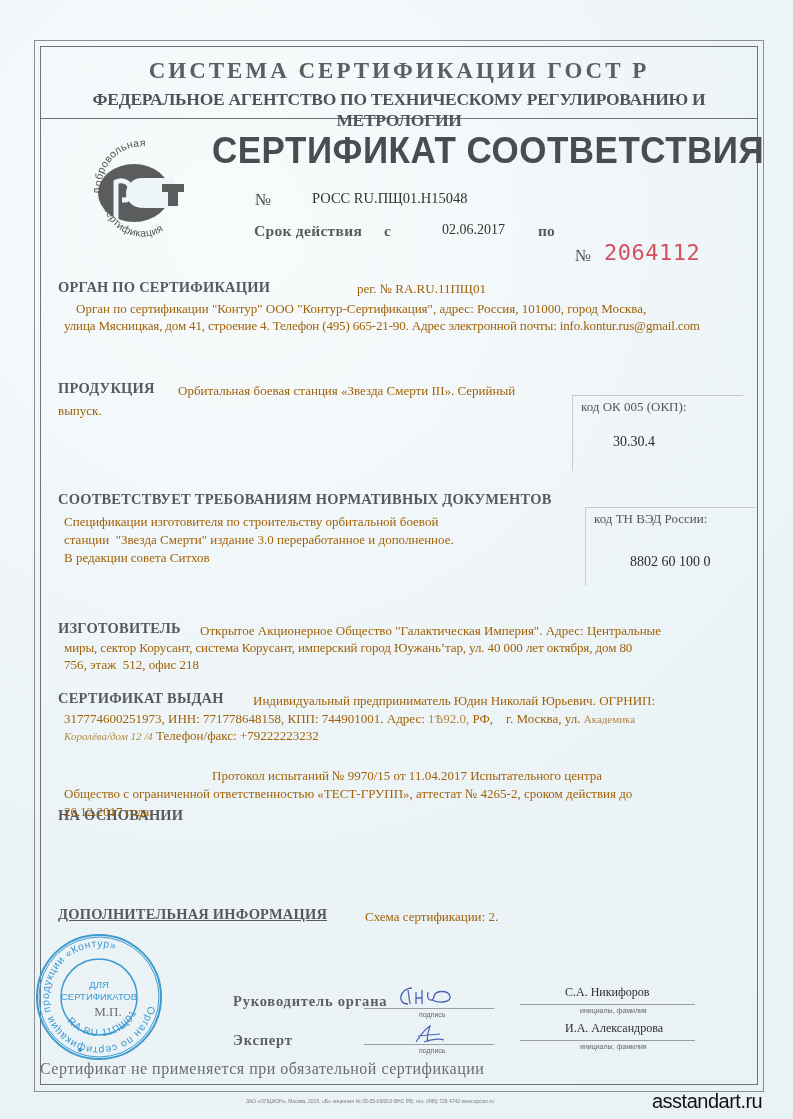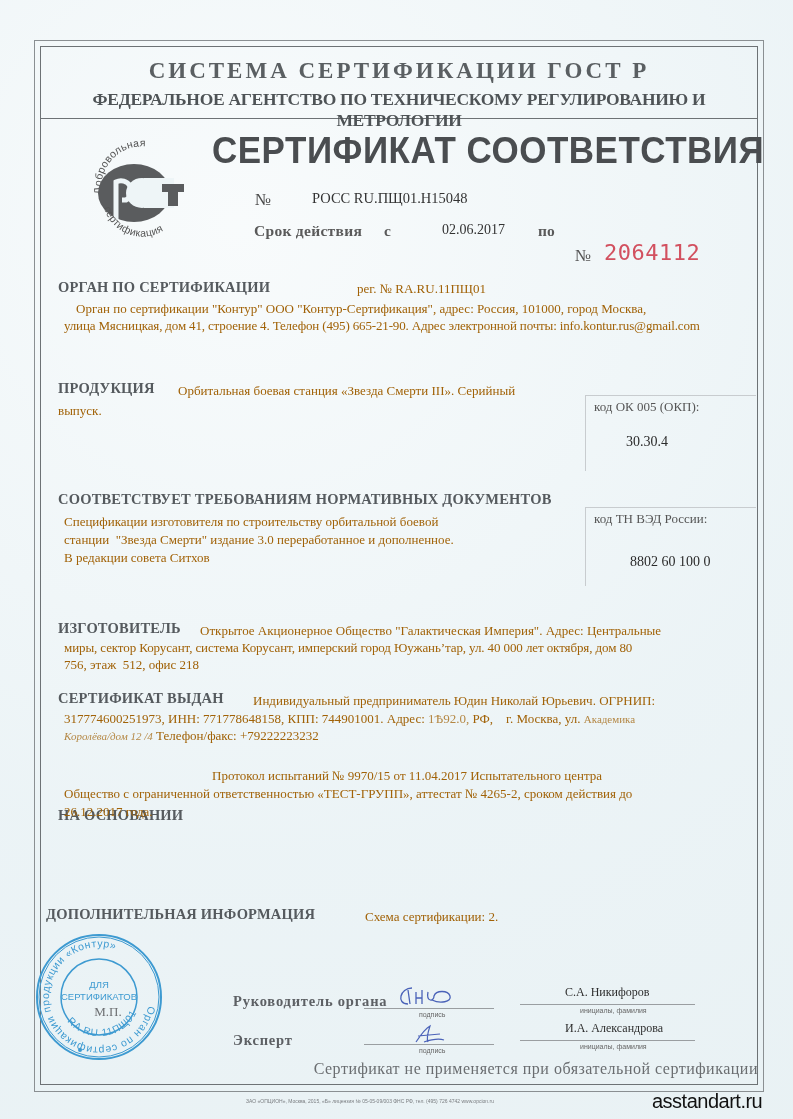--- a/index.html
+++ b/index.html
@@ -27,21 +27,21 @@
   .serial-val { left: 604px; top: 240px; font-family: "DejaVu Sans Mono", monospace; font-size: 22px; color: #d2505f; letter-spacing: 0.5px; }
   .sec-h { font-size: 14.5px; font-weight: bold; color: #555a5e; letter-spacing: 0.2px; }
   .body-t { font-size: 13px; color: #a16207; line-height: 18px; }
   .code-box { position: absolute; border-left: 1px solid #c8cccf; border-top: 1px solid #c8cccf; }
   .code-label { font-size: 13px; color: #555; }
   .code-val { font-size: 14px; color: #2b2b2b; }
   .sig-label { font-size: 14.5px; font-weight: bold; color: #5d6064; letter-spacing: 0.8px; margin-left: 33px; }
   .sig-line { position: absolute; border-top: 1px solid #9a9ea1; }
   .sig-cap { font-family: "Liberation Sans", sans-serif; font-size: 7px; color: #666; }
   .sig-name { font-size: 12px; color: #2e2e2e; }
-  .not-apply { left: 40px; top: 1060px; width: 718px; text-align: right; font-size: 16px; color: #6a6d70; letter-spacing: 0.5px; }
+  .not-apply { left: 40px; top: 1060px; width: 718px; text-align: left; font-size: 16px; color: #6a6d70; letter-spacing: 0.5px; }
   .printer { left: 170px; top: 1098px; width: 400px; text-align: center; font-family: "Liberation Sans", sans-serif; font-size: 5px; color: #7a7d80; white-space: nowrap; }
   .watermark { left: 652px; top: 1090px; font-family: "Liberation Sans", sans-serif; font-size: 20px; color: #111; letter-spacing: -0.5px; }
   .stamp { left: 34px; top: 932px; width: 130px; height: 130px; }
   .scrambled { filter: blur(0.5px); opacity: 0.75; }
 </style>
 </head>
 <body>
 
 <div class="frame-outer"></div>
 <div class="frame-inner"></div>
@@ -82,21 +82,21 @@
 <div class="abs serial-val">2064112</div>
 
 <div class="abs sec-h" style="left:58px;top:279px;">ОРГАН ПО СЕРТИФИКАЦИИ</div>
 <div class="abs body-t" style="left:357px;top:280px;">рег. № RA.RU.11ПЩ01</div>
 <div class="abs body-t" style="left:76px;top:300px;white-space:nowrap;">Орган по сертификации "Контур" ООО "Контур-Сертификация", адрес: Россия, 101000, город Москва,</div>
 <div class="abs body-t" style="left:64px;top:317px;white-space:nowrap;letter-spacing:-0.15px;">улица Мясницкая, дом 41, строение 4. Телефон (495) 665-21-90. Адрес электронной почты: info.kontur.rus@gmail.com</div>
 
 <div class="abs sec-h" style="left:58px;top:380px;">ПРОДУКЦИЯ</div>
 <div class="abs body-t" style="left:178px;top:382px;white-space:nowrap;">Орбитальная боевая станция «Звезда Смерти III». Серийный</div>
 <div class="abs body-t" style="left:58px;top:402px;">выпуск.</div>
-<div class="code-box" style="left:585px;top:395px;width:170px;height:75px;">
+<div class="code-box" style="left:572px;top:395px;width:170px;height:75px;">
   <div class="code-label" style="position:absolute;left:8px;top:3px;">код ОК 005 (ОКП):</div>
   <div class="code-val" style="position:absolute;left:40px;top:38px;">30.30.4</div>
 </div>
 
 <div class="abs sec-h" style="left:58px;top:491px;white-space:nowrap;">СООТВЕТСТВУЕТ ТРЕБОВАНИЯМ НОРМАТИВНЫХ ДОКУМЕНТОВ</div>
 <div class="abs body-t" style="left:64px;top:513px;white-space:nowrap;">Спецификации изготовителя по строительству орбитальной боевой</div>
 <div class="abs body-t" style="left:64px;top:531px;white-space:pre;">станции  "Звезда Смерти" издание 3.0 переработанное и дополненное.</div>
 <div class="abs body-t" style="left:64px;top:549px;">В редакции совета Ситхов</div>
 <div class="code-box" style="left:585px;top:507px;width:170px;height:78px;">
   <div class="code-label" style="position:absolute;left:8px;top:3px;">код ТН ВЭД России:</div>
@@ -111,21 +111,21 @@
 <div class="abs sec-h" style="left:58px;top:690px;">СЕРТИФИКАТ ВЫДАН</div>
 <div class="abs body-t" style="left:253px;top:692px;white-space:nowrap;">Индивидуальный предприниматель Юдин Николай Юрьевич. ОГРНИП:</div>
 <div class="abs body-t" style="left:64px;top:710px;white-space:pre;"><span>317774600251973, ИНН: 771778648158, КПП: 744901001. Адрес: </span><span class="scrambled">1Ѣ92.0,</span><span> РФ,    г. Москва, ул. </span><span class="scrambled" style="font-size:11px;">Академика</span></div>
 <div class="abs body-t" style="left:64px;top:727px;white-space:nowrap;"><span class="scrambled" style="font-size:11px;font-style:italic;">Королёва/дом 12 /4</span><span> Телефон/факс: +79222223232</span></div>
 
 <div class="abs sec-h" style="left:58px;top:807px;">НА ОСНОВАНИИ</div>
 <div class="abs body-t" style="left:212px;top:767px;white-space:nowrap;">Протокол испытаний № 9970/15 от 11.04.2017 Испытательного центра</div>
 <div class="abs body-t" style="left:64px;top:785px;white-space:nowrap;">Общество с ограниченной ответственностью «ТЕСТ-ГРУПП», аттестат № 4265-2, сроком действия до</div>
 <div class="abs body-t" style="left:64px;top:803px;">26.12.2017 года.</div>
 
-<div class="abs sec-h" style="left:46px;top:906px;">ДОПОЛНИТЕЛЬНАЯ ИНФОРМАЦИЯ</div>
+<div class="abs sec-h" style="left:58px;top:906px;text-decoration:underline;">ДОПОЛНИТЕЛЬНАЯ ИНФОРМАЦИЯ</div>
 <div class="abs body-t" style="left:365px;top:908px;">Схема сертификации: 2.</div>
 
 <div class="abs stamp">
   <svg width="130" height="130" viewBox="0 0 130 130">
     <defs>
       <path id="stampRing" d="M65,65 m-50,0 a50,50 0 1,1 100,0 a50,50 0 1,1 -100,0" transform="rotate(-170 65 65)"></path>
       <path id="stampBottom" d="M28,82 A42,42 0 0,0 102,82"></path>
     </defs>
     <circle cx="65" cy="65" r="62" fill="none" stroke="#3d9ad1" stroke-width="2"></circle>
     <circle cx="65" cy="65" r="60" fill="none" stroke="#3d9ad1" stroke-width="1"></circle>

